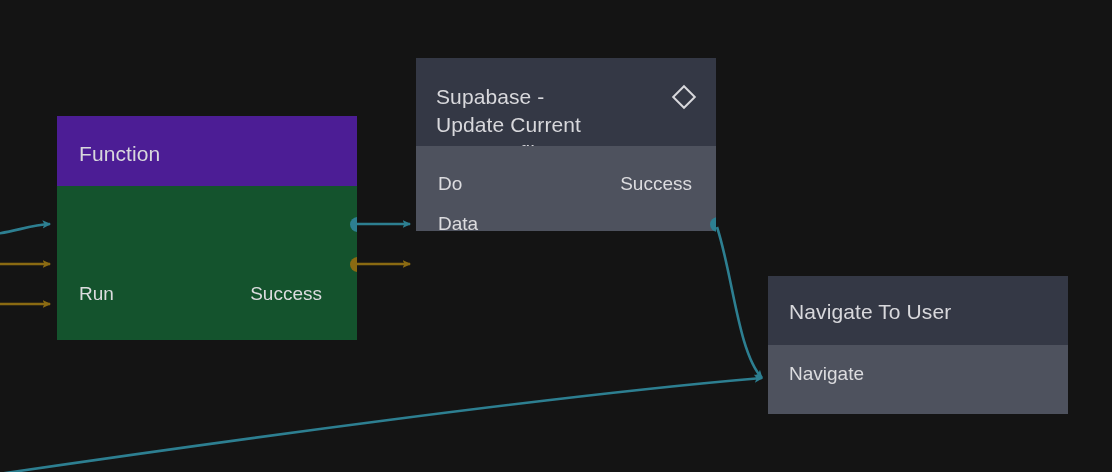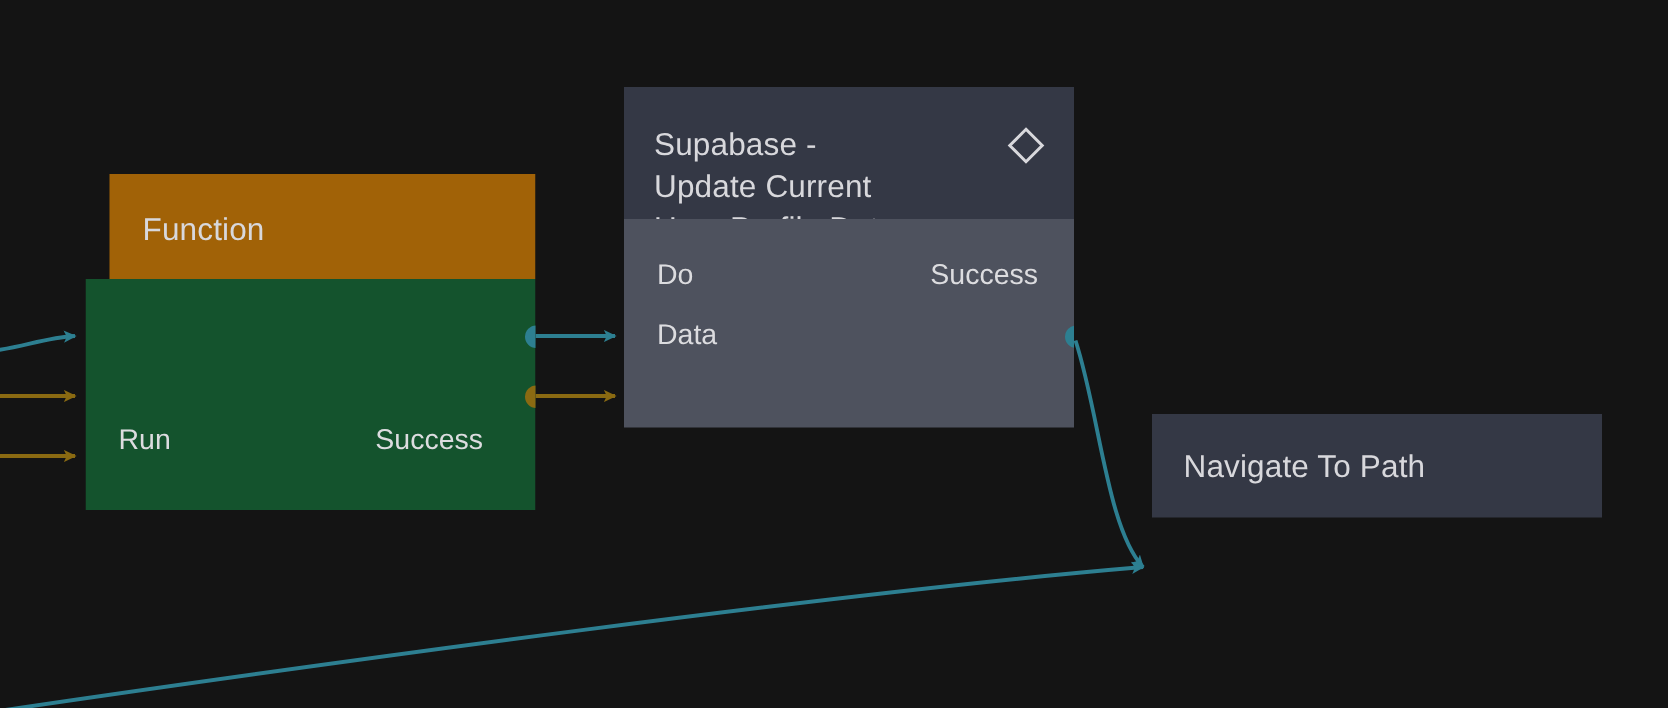--- a/index.html
+++ b/index.html
@@ -75,21 +75,21 @@
   .pin-dot {
     position: absolute;
     width: 15px;
     height: 15px;
     border-radius: 50%;
   }
   .pin-dot.exec { background: #2d7f91; }
   .pin-dot.data { background: #8a6a12; }
 
   
-  .node.fn .node-header { background: #a16207; margin-left: 16px; }
+  .node.fn .node-header { background: #4c1d95; }
   .node.fn .node-body   { background: #14532d; }
 
   
   .node.std .node-header { background: #343845; }
   .node.std .node-body   { background: #4e525e; }
 
   .diamond-icon {
     width: 28px;
     height: 28px;
     flex: none;
@@ -143,31 +143,36 @@
 
   <div class="node std" style="left:416px; top:58px; width:300px; height:241px;">
     <div class="node-header" style="height:88px; padding:25px 18px 0 20px;">
       <div class="node-title">Supabase -
 Update Current
 User Profile Data</div>
       <svg class="diamond-icon" viewBox="0 0 28 28">
         <path d="M14 3.2 L24.8 14 L14 24.8 L3.2 14 Z" fill="none" stroke="#d8d8dc" stroke-width="2"></path>
       </svg>
     </div>
-    <div class="node-body" style="height:139px;">
+    <div class="node-body" style="height:85px;">
       <div class="pin-row" style="top:25px;">
         <span class="pin-label in">Do</span>
         <span class="pin-label out" style="right:24px;">Success</span>
       </div>
       <div class="pin-row" style="top:65px;">
         <span class="pin-label in">Data</span>
       </div>
     </div>
     <div class="pin-dot exec" style="left:294px; top:159px;"></div>
   </div>
 
   <div class="node std" style="left:768px; top:276px; width:300px; height:138px;">
     <div class="node-header" style="height:69px; padding:22px 20px 0 21px;">
-      <div class="node-title">Navigate To Path</div>
+      <div class="node-title">Navigate To User</div>
+    </div>
+    <div class="node-body" style="height:69px;">
+      <div class="pin-row" style="top:16px;">
+        <span class="pin-label in" style="left:21px;">Navigate</span>
+      </div>
     </div>
   </div>
 
 </div>
 
 </body></html>

